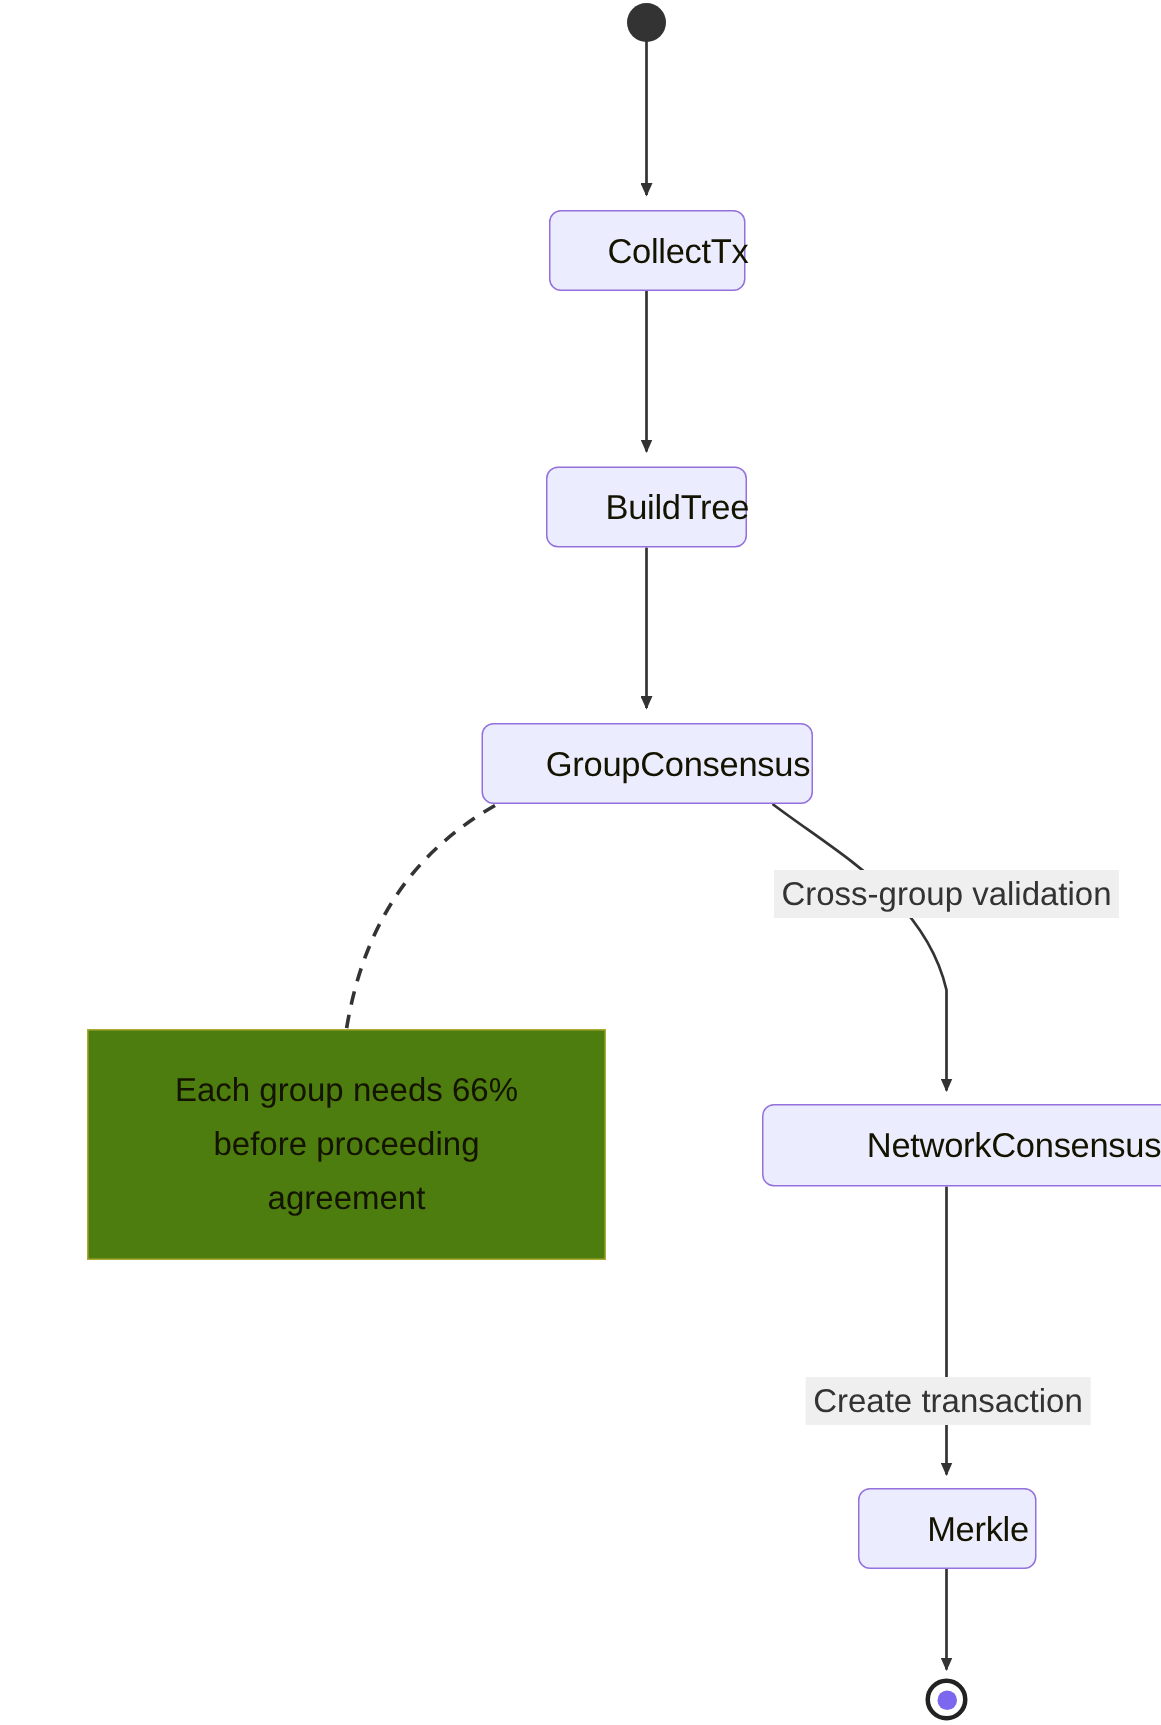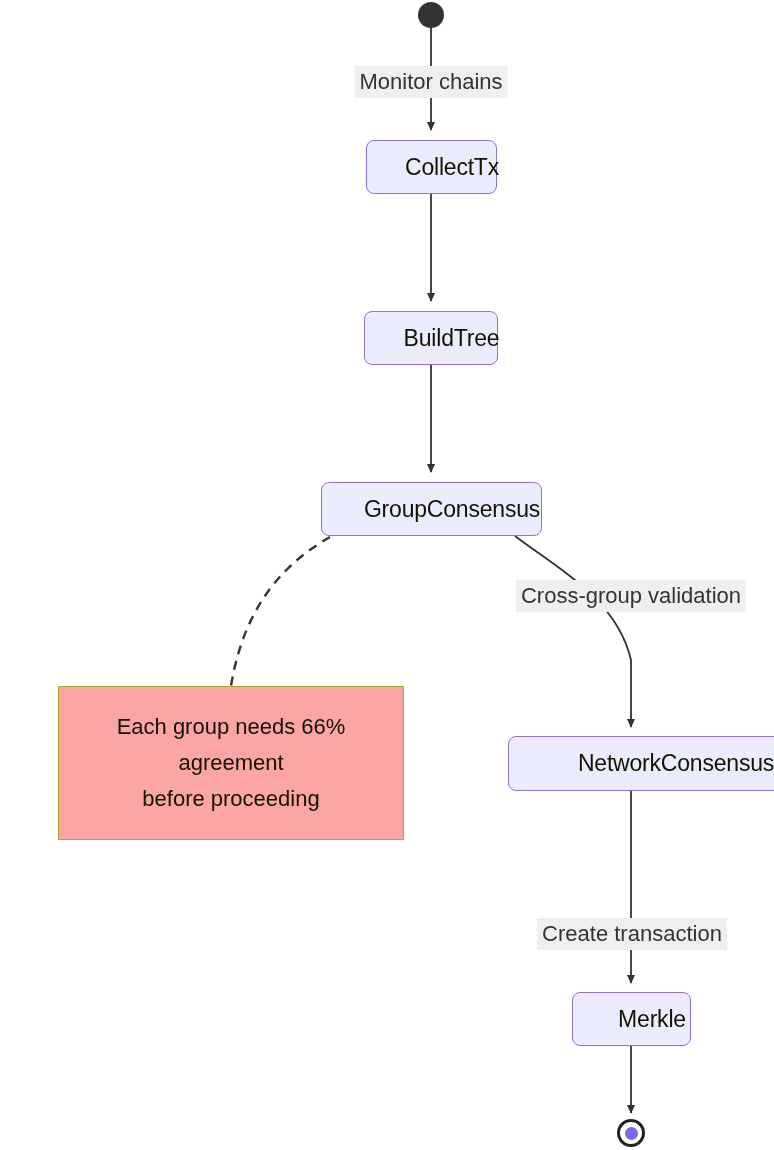--- a/index.html
+++ b/index.html
@@ -51,21 +51,21 @@
     font-family: "Liberation Sans", sans-serif;
     line-height: 30px;
     padding: 1px 5px;
     white-space: nowrap;
     transform: translateX(-50%);
     text-align: center;
   }
   .note-box {
     position: absolute;
     box-sizing: border-box;
-    background: #fca5a5;
+    background: #4d7c0f;
     border: 1px solid #aaaa33;
     display: flex;
     flex-direction: column;
     align-items: center;
     justify-content: center;
     color: #131300;
     font-size: 22px;
     line-height: 36px;
     font-family: "Liberation Sans", sans-serif;
     text-align: center;
@@ -119,36 +119,35 @@
 
     <path d="M631,791 L631,983" stroke="#333333" stroke-width="1.8" fill="none" marker-end="url(#arrowhead)"></path>
 
     <path d="M631,1046 L631,1113" stroke="#333333" stroke-width="1.8" fill="none" marker-end="url(#arrowhead)"></path>
 
     <path d="M330,537 C290,560 245,600 231,686" stroke="#333333" stroke-width="2.4" stroke-dasharray="9,7" fill="none"></path>
   </svg>
 
   <div class="start-node" style="left:418px; top:2px; width:26px; height:26px;"></div>
 
-  <div class="edge-label" style="left:431px; top:66px;">Monitor chains</div>
 
   <div class="state-node" style="left:366px; top:140px; width:131px; height:54px;">CollectTx</div>
 
 
   <div class="state-node" style="left:364px; top:311px; width:134px; height:54px;">BuildTree</div>
 
 
   <div class="state-node" style="left:321px; top:482px; width:221px; height:54px;">GroupConsensus</div>
 
   <div class="edge-label" style="left:631px; top:580px;">Cross-group validation</div>
 
   <div class="note-box" style="left:58px; top:686px; width:346px; height:154px;">
     <span class="note-line">Each group needs 66%</span>
+    <span class="note-line">before proceeding</span>
     <span class="note-line">agreement</span>
-    <span class="note-line">before proceeding</span>
   </div>
 
   <div class="state-node" style="left:508px; top:736px; width:295px; height:55px;">NetworkConsensus</div>
 
   <div class="edge-label" style="left:632px; top:918px;">Create transaction</div>
 
   <div class="state-node" style="left:572px; top:992px; width:119px; height:54px;">Merkle</div>
 
   <div class="end-node-outer" style="left:617px; top:1119px; width:28px; height:28px;">
     <span class="end-node-inner"></span>

